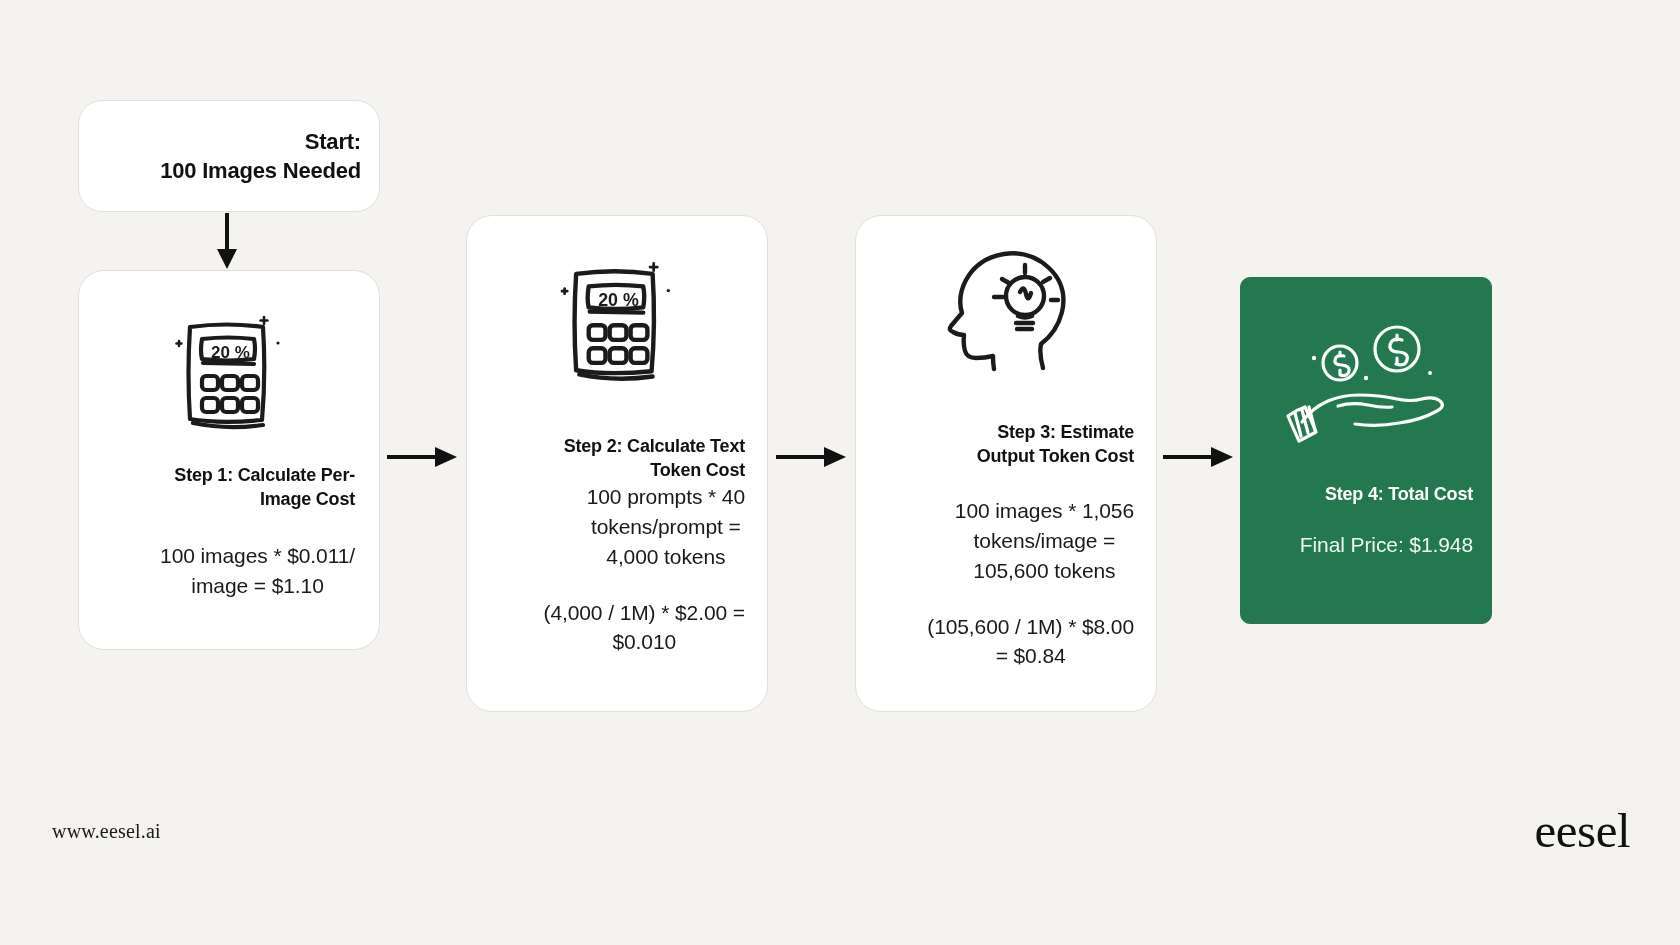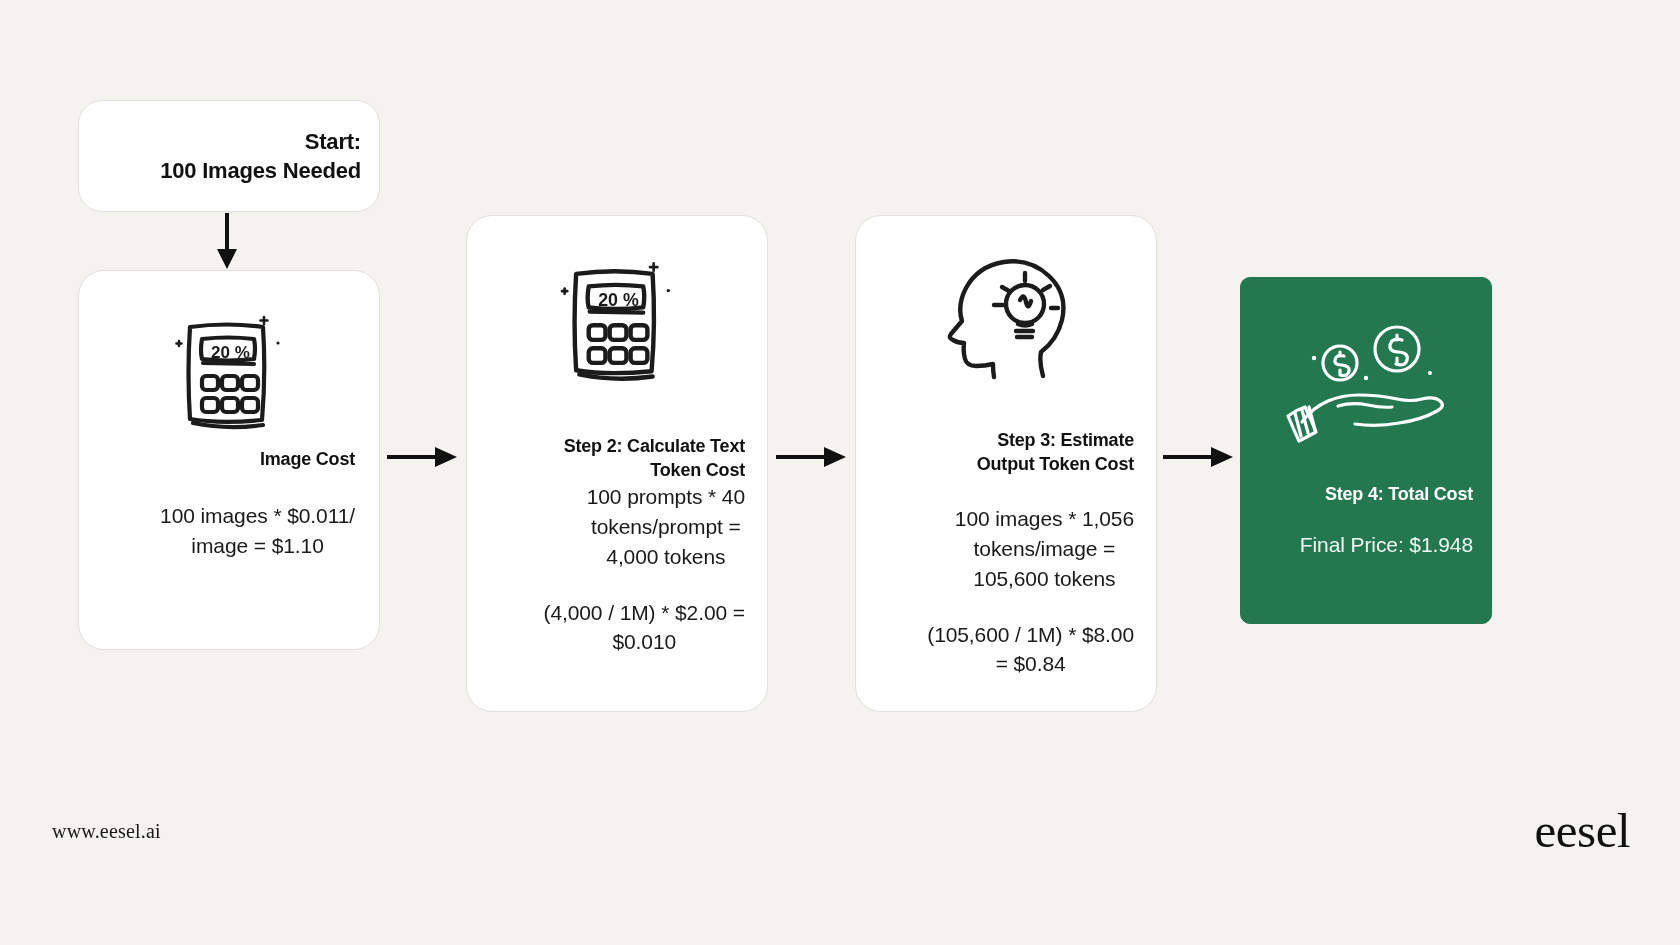--- a/index.html
+++ b/index.html
@@ -67,21 +67,21 @@
     width: 302px;
     height: 497px;
     padding: 26px 22px 22px;
   }
   
   #step3-card {
     left: 855px;
     top: 215px;
     width: 302px;
     height: 497px;
-    padding: 26px 22px 22px;
+    padding: 18px 22px 22px;
   }
   
   #step4-card {
     left: 1240px;
     top: 277px;
     width: 252px;
     height: 347px;
     padding: 26px 18px 22px;
     justify-content: flex-start;
   }
@@ -176,20 +176,21 @@
           <rect x="76" y="101" width="16" height="14" rx="4"></rect>
         </g>
         <text x="45" y="61" font-family="'Liberation Sans', sans-serif" font-size="17" font-weight="bold" fill="#1b1b1b">20 %</text>
         <g fill="none" stroke="#1b1b1b" stroke-width="2.6" stroke-linecap="round">
           <path d="M98 20 l0 7 M94.5 23.5 l7 0"></path>
           <path d="M13 44 l0 5 M10.5 46.5 l5 0"></path>
           <circle cx="112" cy="46" r="1.6" fill="#1b1b1b" stroke="none"></circle>
         </g>
       </svg>
     </div>
+    <div class="step-title" style="margin-top:16px;">Step 1: Calculate Per-</div>
     <div class="step-title">Image Cost</div>
     <div class="step-body" style="margin-top:30px;">
       <div>100 images * $0.011/</div>
       <div>image = $1.10</div>
     </div>
   </div>
 
   <div class="arrow" id="arrow-1-2">
     <svg width="72" height="34" viewBox="0 0 72 34" aria-hidden="true">
       <line x1="0" y1="17" x2="52" y2="17" stroke="#111111" stroke-width="4"></line>

